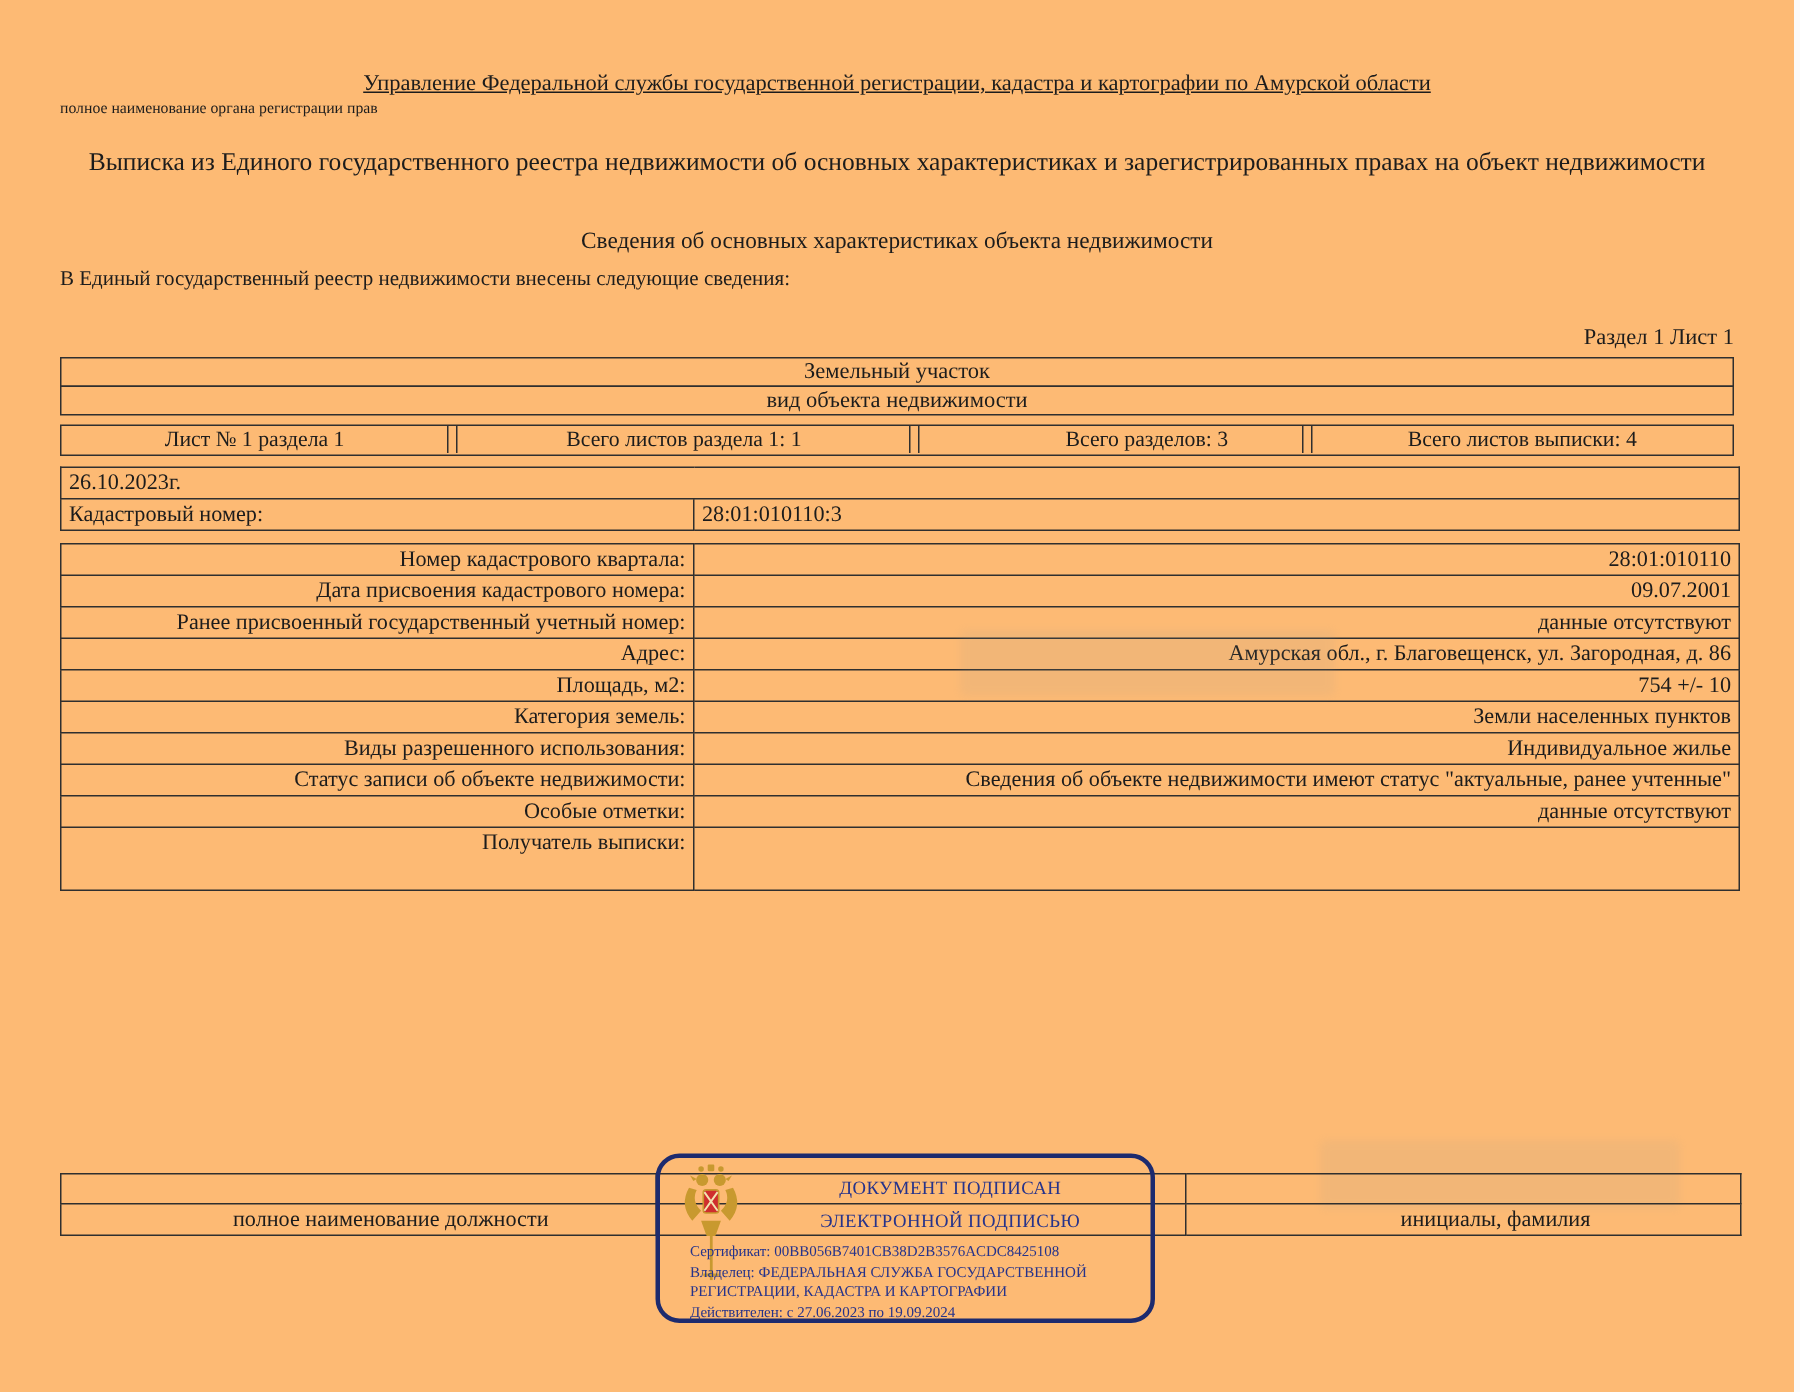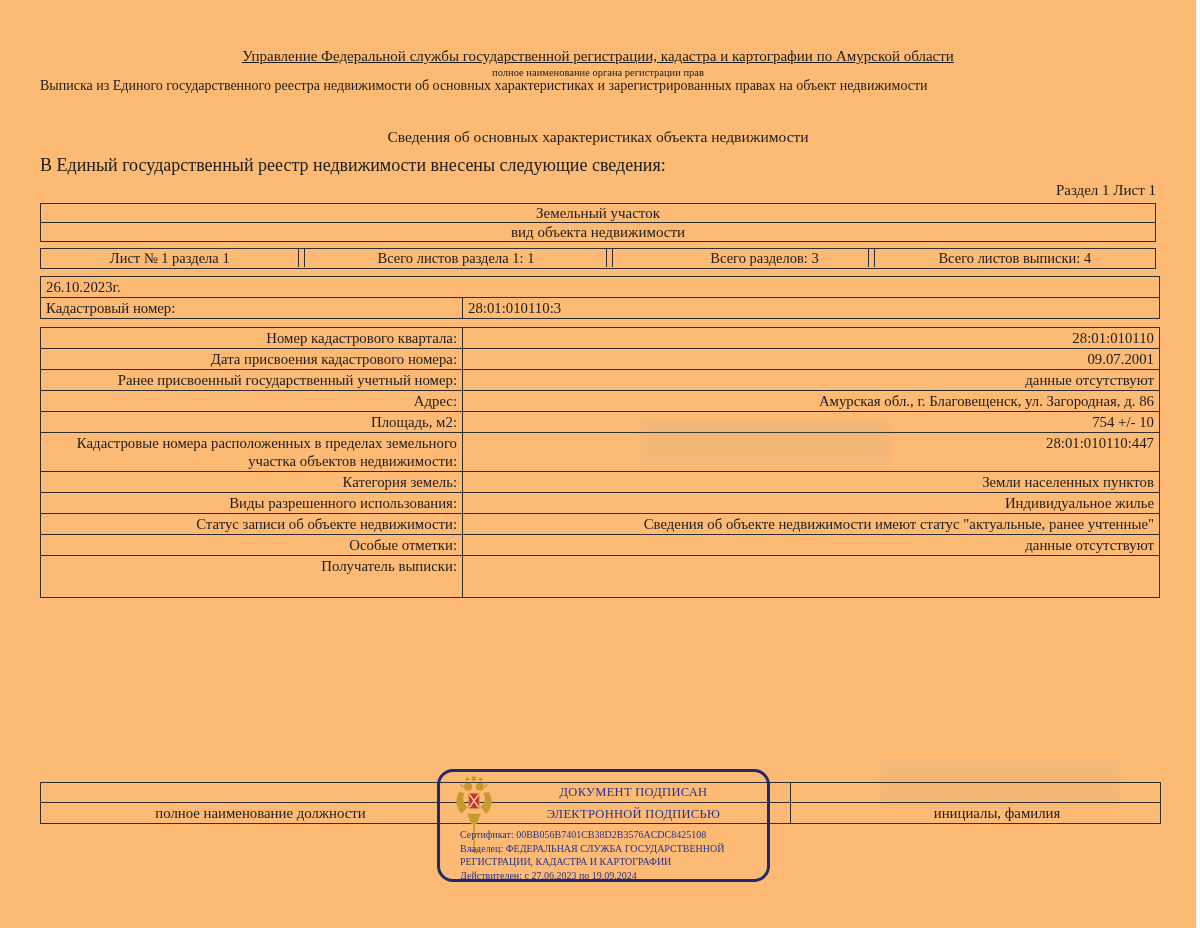--- a/index.html
+++ b/index.html
@@ -9,25 +9,25 @@
     position: relative; width: 1196px; height: 928px;
     background: #fdba74; overflow: hidden;
   }
   .content { padding: 0 40px; }
 
   
   .org-title {
     margin-top: 48px; text-align: center; font-size: 15px;
     text-decoration: underline;
   }
-  .org-caption { text-align: center; font-size: 10.5px; margin-top: 2px; }
-  .doc-title { text-align: left; font-size: 14px; }
+  .org-caption { font-size: 10.5px; margin-top: 2px; }
+  .doc-title { text-align: center; font-size: 17px; margin-top: 20px; }
   .section-title { text-align: center; font-size: 15.5px; margin-top: 34px; }
-  .intro-line { font-size: 18px; margin-top: 9px; }
-  .section-sheet { text-align: right; font-size: 15px; margin-top: 6px; }
+  .intro-line { font-size: 14px; margin-top: 9px; }
+  .section-sheet { text-align: right; font-size: 15px; margin-top: 22px; }
 
   
   .obj-box {
     border: 1.5px solid #2f2f2f; text-align: center;
     font-size: 15px; height: 20px; line-height: 18px;
   }
   .obj-box + .obj-box { margin-top: -1.5px; }
   .obj-wrap { margin-top: 4px; }
 
   
@@ -142,24 +142,20 @@
         <td>Ранее присвоенный государственный учетный номер:</td>
         <td>данные отсутствуют</td>
       </tr>
       <tr>
         <td>Адрес:</td>
         <td>Амурская обл., г. Благовещенск, ул. Загородная, д. 86</td>
       </tr>
       <tr>
         <td>Площадь, м2:</td>
         <td>754 +/- 10</td>
-      </tr>
-      <tr>
-        <td>Кадастровые номера расположенных в пределах земельного участка объектов недвижимости:</td>
-        <td>28:01:010110:447</td>
       </tr>
       <tr>
         <td>Категория земель:</td>
         <td>Земли населенных пунктов</td>
       </tr>
       <tr>
         <td>Виды разрешенного использования:</td>
         <td>Индивидуальное жилье</td>
       </tr>
       <tr>

